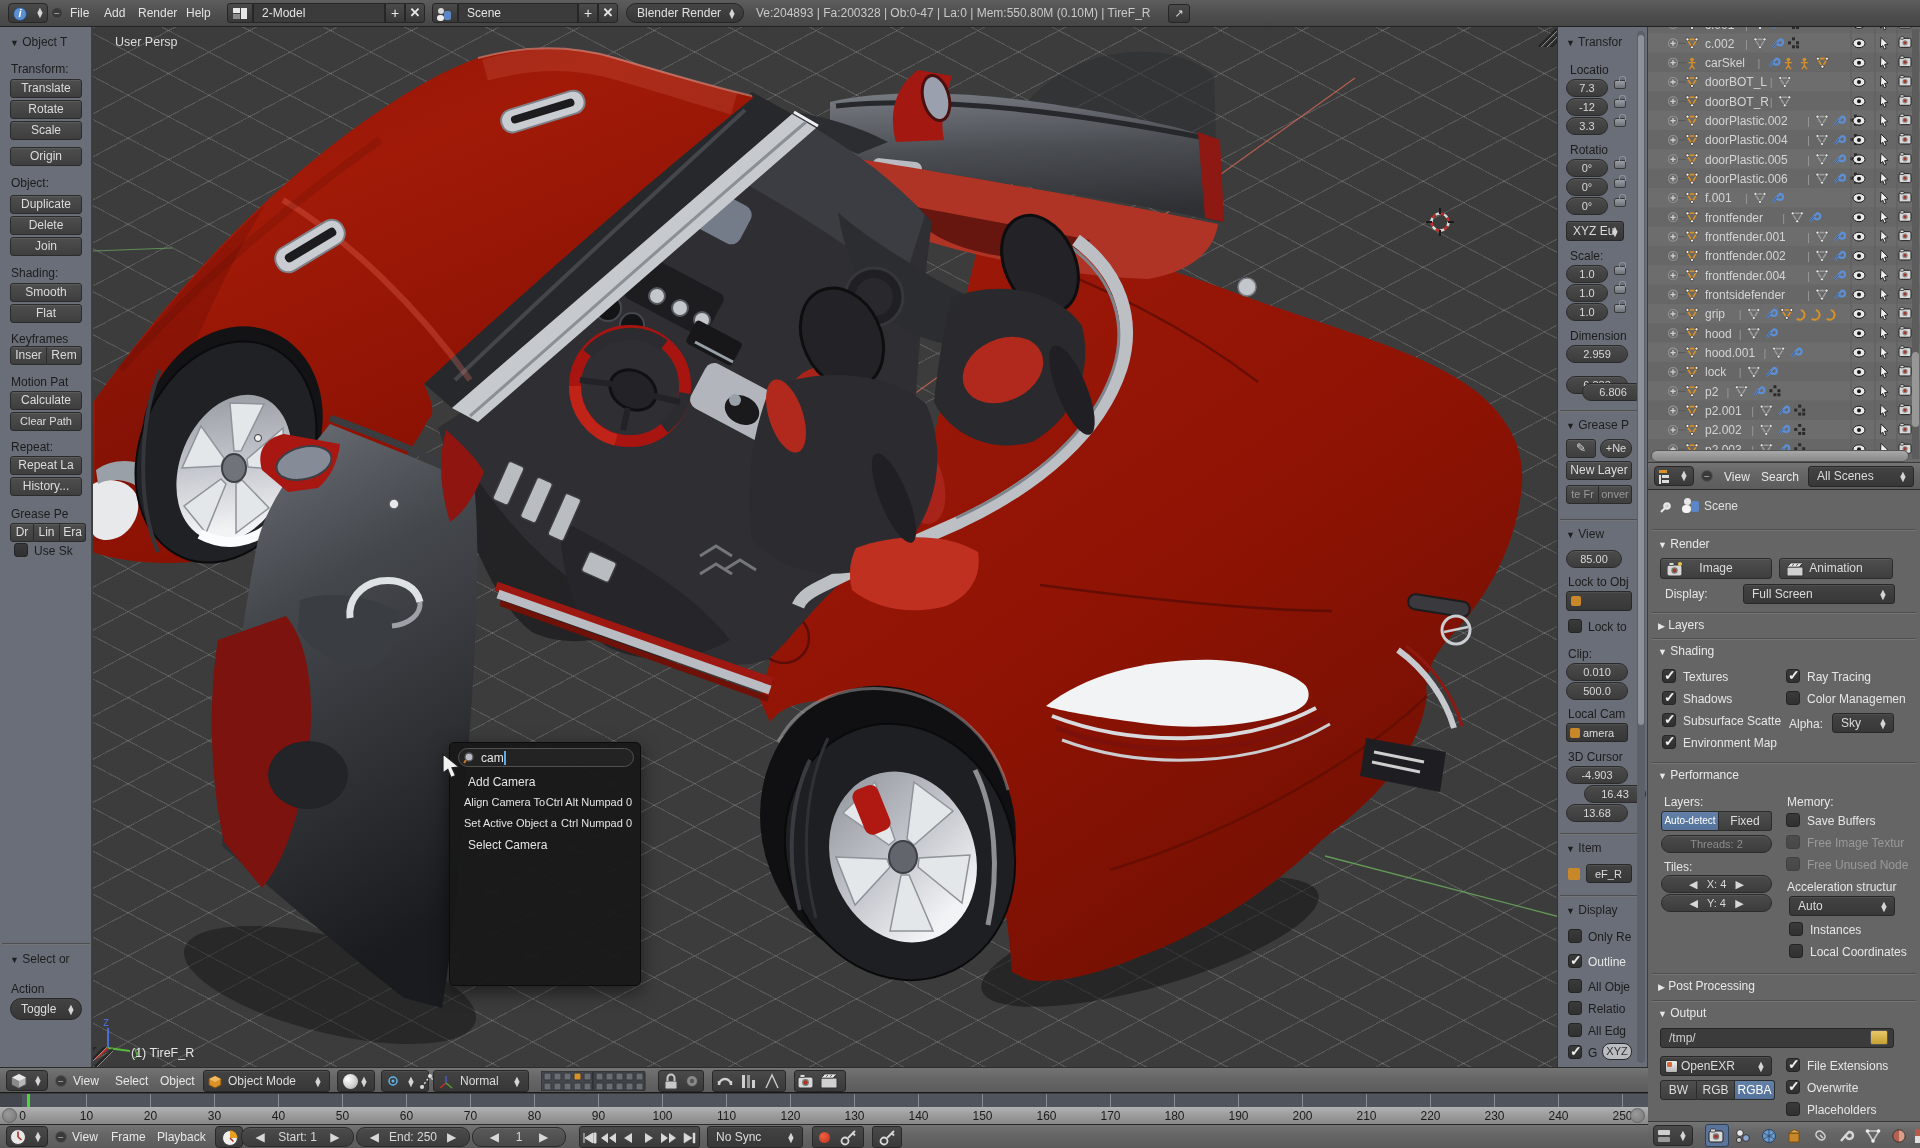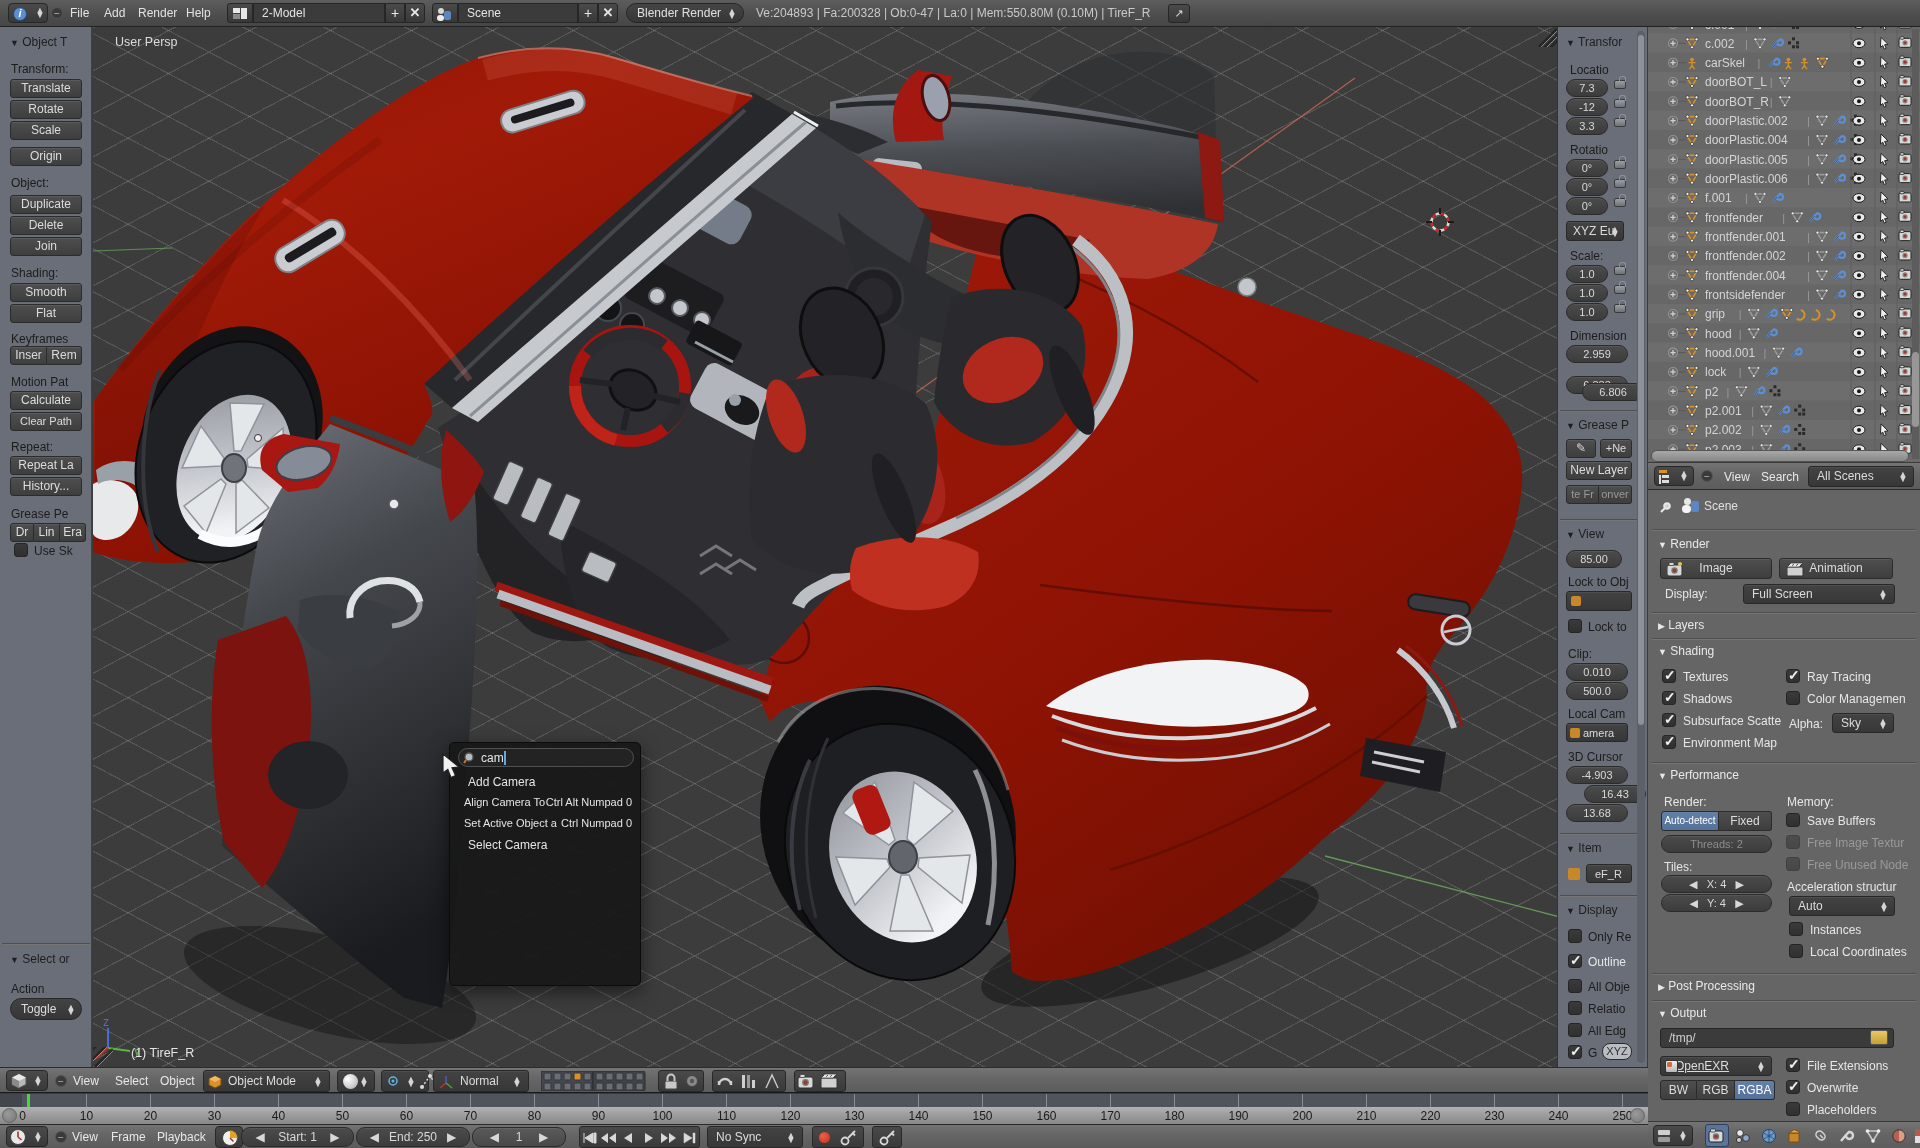--- a/index.html
+++ b/index.html
@@ -393,21 +393,21 @@
   <div class="lock" style="left:56px;top:239px;"></div>
   <div class="lock" style="left:56px;top:258px;"></div>
   <div class="lock" style="left:56px;top:277px;"></div>
   <div class="lbl" style="left:12px;top:302px;">Dimension</div>
   <div class="pill" style="left:8px;top:318px;width:62px;">2.959</div>
   <div class="pill" style="left:8px;top:349px;width:62px;">6.883</div>
   <div class="pill" style="left:24px;top:356px;width:62px;">6.806</div>
   <div class="sep" style="left:2px;top:383px;width:82px;"></div>
   <div class="abs" style="left:8px;top:391px;color:#1e1e1e;"><span style="font-size:9px;">▼</span> Grease P</div>
   <div class="btn" style="left:8px;top:412px;width:30px;">✎</div>
-  <div class="btn" style="left:42px;top:412px;width:32px;font-size:11px;">+Ne</div>
+  <div class="btn" style="left:42px;top:412px;width:32px;font-size:11px;border-radius:9px;">+Ne</div>
   <div class="btn" style="left:8px;top:434px;width:66px;">New Layer</div>
   <div class="btn" style="left:8px;top:458px;width:33px;border-radius:3px 0 0 3px;color:#999;font-size:11px;">te Fr</div>
   <div class="btn" style="left:41px;top:458px;width:33px;border-radius:0 3px 3px 0;border-left:none;color:#999;font-size:11px;">onver</div>
   <div class="sep" style="left:2px;top:492px;width:82px;"></div>
   <div class="abs" style="left:8px;top:500px;color:#1e1e1e;"><span style="font-size:9px;">▼</span> View</div>
   <div class="pill" style="left:8px;top:523px;width:56px;">85.00</div>
   <div class="lbl" style="left:10px;top:548px;">Lock to Obj</div>
   <div class="dd" style="left:8px;top:564px;width:66px;">
       <span style="position:absolute;left:4px;top:4px;width:10px;height:10px;background:#c8882a;border-radius:2px;"></span>
     </div>
@@ -830,21 +830,21 @@
   <div class="cb" style="left:138px;top:201px;"></div>
     <div class="wlbl" style="left:159px;top:202px;">Color Managemen</div>
   <div class="cb on" style="left:14px;top:223px;"></div>
     <div class="wlbl" style="left:35px;top:224px;">Subsurface Scatte</div>
   <div class="wlbl" style="left:141px;top:227px;">Alpha:</div>
   <div class="dd" style="left:184px;top:223px;width:62px;">Sky<span class="arrows" style="right:5px;top:5px;">▲<br>▼</span></div>
   <div class="cb on" style="left:14px;top:245px;"></div>
     <div class="wlbl" style="left:35px;top:246px;">Environment Map</div>
   <div class="sep" style="top:272px;"></div>
   <div class="abs" style="left:10px;top:278px;color:#e8e8e8;"><span style="font-size:9px;">▼</span> Performance</div>
-  <div class="wlbl" style="left:16px;top:305px;">Render:</div>
+  <div class="wlbl" style="left:16px;top:305px;">Layers:</div>
   <div class="wlbl" style="left:139px;top:305px;">Memory:</div>
   <div class="abs" style="left:13px;top:321px;width:58px;height:20px;background:linear-gradient(#6381a8,#54719a);border:1px solid #2b2b2b;border-radius:3px 0 0 3px;color:#fff;text-align:center;line-height:18px;font-size:10px;">Auto-detect</div>
   <div class="abs" style="left:71px;top:321px;width:53px;height:20px;background:linear-gradient(#4e4e4e,#3e3e3e);border:1px solid #2b2b2b;border-left:none;border-radius:0 3px 3px 0;color:#ddd;text-align:center;line-height:18px;">Fixed</div>
   <div class="cb" style="left:138px;top:323px;"></div>
     <div class="wlbl" style="left:159px;top:324px;">Save Buffers</div>
   <div class="pill" style="left:13px;top:345px;width:111px;color:#8e8e8e;">Threads: 2</div>
   <div class="cb" style="left:138px;top:345px;opacity:0.55;"></div>
     <div class="wlbl" style="left:159px;top:346px;color:#9a9a9a;">Free Image Textur</div>
   <div class="wlbl" style="left:16px;top:370px;">Tiles:</div>
   <div class="cb" style="left:138px;top:367px;opacity:0.55;"></div>
@@ -856,21 +856,21 @@
   <div class="cb" style="left:141px;top:432px;"></div>
     <div class="wlbl" style="left:162px;top:433px;">Instances</div>
   <div class="cb" style="left:141px;top:454px;"></div>
     <div class="wlbl" style="left:162px;top:455px;">Local Coordinates</div>
   <div class="sep" style="top:483px;"></div>
   <div class="abs" style="left:10px;top:489px;color:#e8e8e8;"><span style="font-size:9px;">▶</span> Post Processing</div>
   <div class="sep" style="top:510px;"></div>
   <div class="abs" style="left:10px;top:516px;color:#e8e8e8;"><span style="font-size:9px;">▼</span> Output</div>
   <div class="abs" style="left:12px;top:538px;width:234px;height:20px;background:#3b3b3b;border:1px solid #262626;border-radius:3px;color:#d0d0d0;line-height:18px;padding-left:8px;">/tmp/</div>
   <div class="abs" style="left:222px;top:540px;width:18px;height:15px;background:linear-gradient(#e8c86a,#c8a032);border:1px solid #555;border-radius:2px;"></div>
-  <div class="dd" style="left:12px;top:566px;width:112px;padding-left:14px;text-decoration:underline;">OpenEXR<span class="arrows" style="right:5px;top:5px;">▲<br>▼</span>
+  <div class="dd" style="left:12px;top:566px;width:112px;padding-left:20px;">OpenEXR<span class="arrows" style="right:5px;top:5px;">▲<br>▼</span>
     <span class="abs" style="left:4px;top:3px;width:13px;height:13px;background:linear-gradient(#f0f0f0,#b8b8b8);border:1px solid #333;border-radius:2px;">
         <span class="abs" style="left:1px;top:1px;width:5px;height:5px;background:#d86a3a;border-radius:1px;"></span>
       </span>
   </div>
   <div class="cb on" style="left:138px;top:568px;"></div>
     <div class="wlbl" style="left:159px;top:569px;">File Extensions</div>
   <div class="abs" style="left:12px;top:590px;width:37px;height:20px;background:linear-gradient(#4e4e4e,#3e3e3e);border:1px solid #2b2b2b;border-radius:3px 0 0 3px;color:#ddd;text-align:center;line-height:18px;">BW</div>
   <div class="abs" style="left:49px;top:590px;width:38px;height:20px;background:linear-gradient(#4e4e4e,#3e3e3e);border:1px solid #2b2b2b;border-left:none;color:#ddd;text-align:center;line-height:18px;">RGB</div>
   <div class="abs" style="left:87px;top:590px;width:40px;height:20px;background:linear-gradient(#6381a8,#54719a);border:1px solid #2b2b2b;border-left:none;border-radius:0 3px 3px 0;color:#fff;text-align:center;line-height:18px;">RGBA</div>
   <div class="cb on" style="left:138px;top:590px;"></div>

